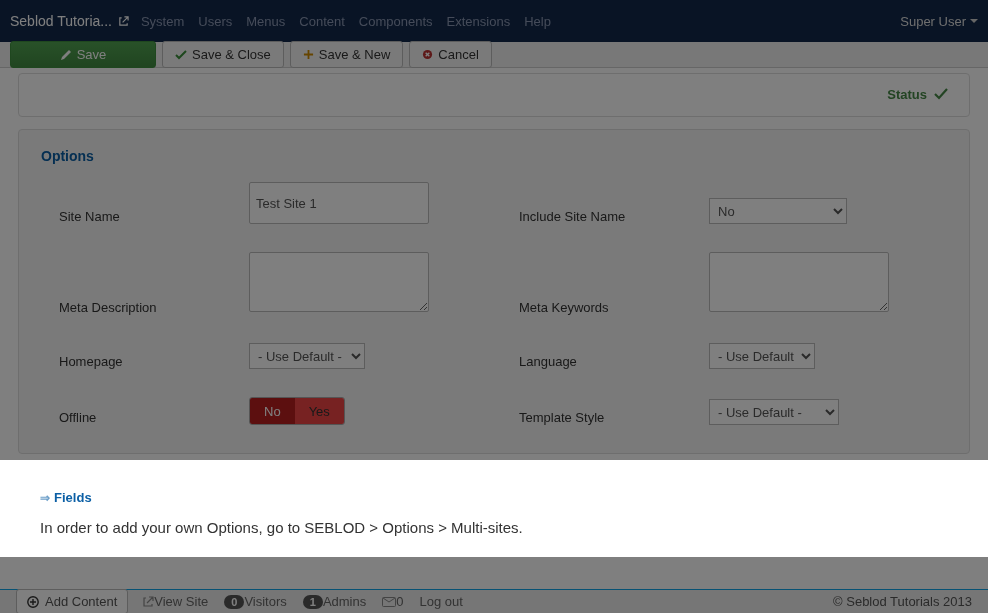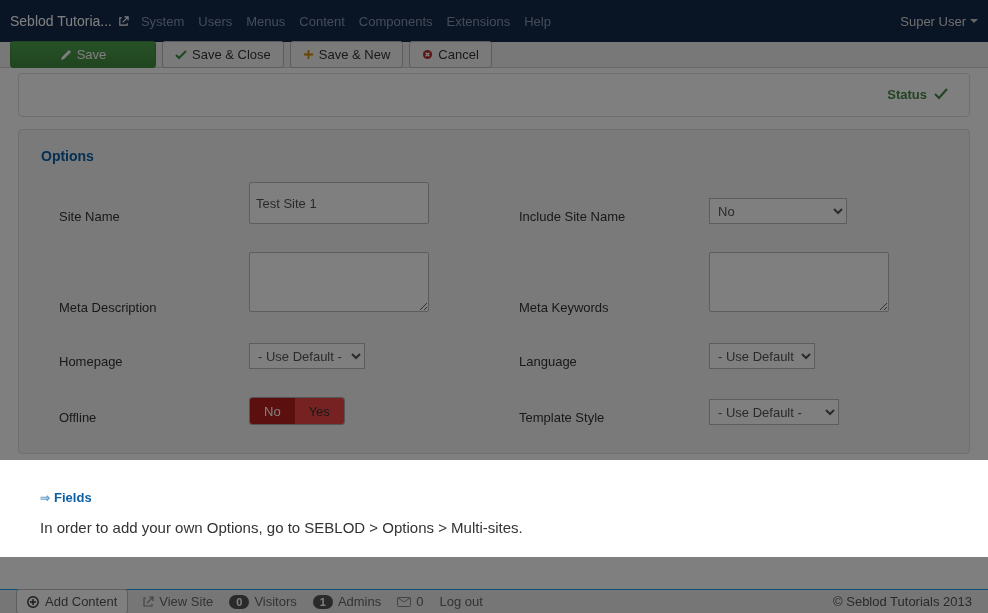--- a/index.html
+++ b/index.html
@@ -35,21 +35,21 @@
 .toggle span.active { background: #b81e1e; color: #fff; }
 .fields-section { background: #fff; padding: 18px 22px 30px 22px; margin: 18px 18px 0 18px; box-shadow: 0 -1px 0 rgba(0,0,0,0); border-radius: 0 0 4px 4px; }
 .link-row { color: #0b5fa5; font-weight: bold; font-size: 13px; display: flex; align-items: center; gap: 4px; cursor: pointer; margin-bottom: 14px; }
 .link-arrow { color: #0b5fa5; opacity: .6; font-size: 12px; }
 .info-text { color: #333; font-size: 15px; }
 .dim-overlay { position: absolute; left: 0; right: 0; background: rgba(0,0,0,0.50); pointer-events: none; }
 .dim1 { top: 0; height: 460px; }
 .dim2 { top: 557px; height: 56px; }
 .footer { position: absolute; left: 0; right: 0; bottom: 0; height: 24px; background: #ececec; border-top: 1px solid #0ea5e9; display: flex; align-items: center; padding: 0 16px; color: #555; font-size: 13px; }
 .footer .fbtn { border: 1px solid #bbb; background: #fff; padding: 4px 10px; border-radius: 3px; display: inline-flex; align-items: center; gap: 6px; cursor: pointer; margin-right: 14px; }
-.footer .fitem { display: inline-flex; align-items: center; gap: 5px; margin-right: 16px; color: #666; cursor: pointer; }
+.footer .fitem { display: inline-flex; align-items: center; margin-right: 16px; color: #666; cursor: pointer; }
 .footer .pill { background: #555; color: #fff; border-radius: 9px; padding: 1px 7px; font-size: 11px; font-weight: bold; }
 .footer .spacer { flex: 1; }
 svg { display: block; }
 
 .i-check { color: #3a8f3a; }
 .i-close { color: #b33; }
 .i-plus { color: #3a8f3a; }
 .i-pencil { color: #fff; }
 </style>
 </head>

